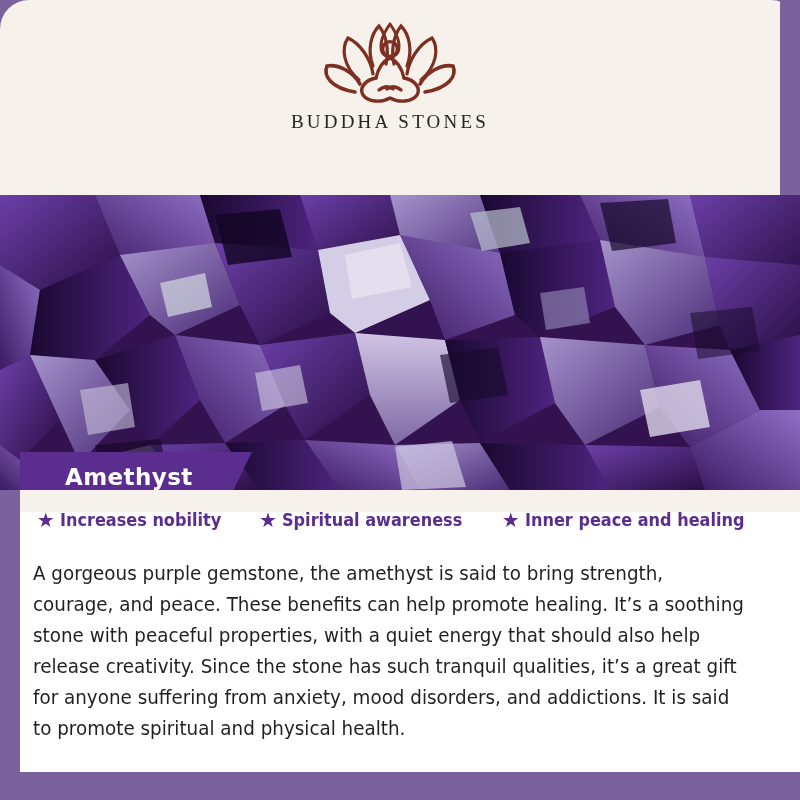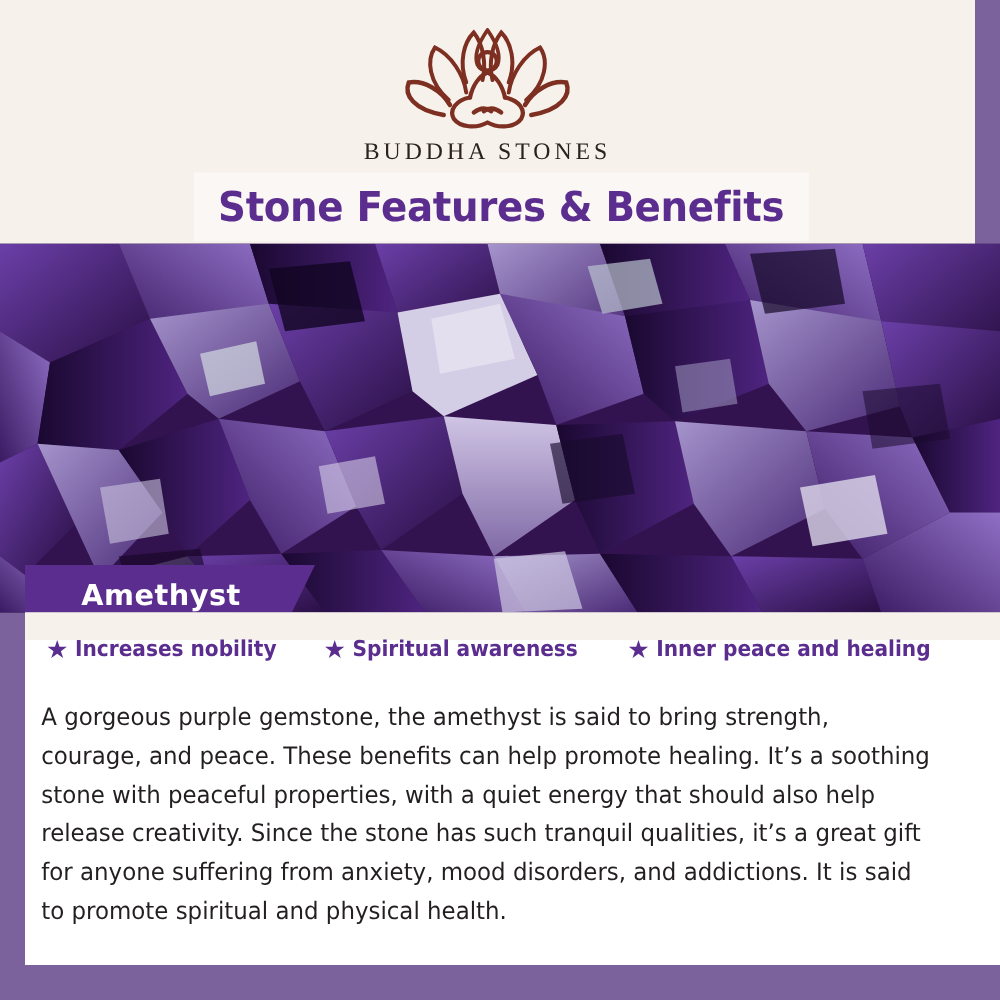--- a/index.html
+++ b/index.html
@@ -7,20 +7,21 @@
     width:800px;height:800px;
     background:#7c629c;
     font-family:"Liberation Sans", sans-serif;
     overflow:hidden;
   }
   #card{
     position:relative;
     width:800px;height:800px;
     background:#7c629c;
     overflow:hidden;
+    border-radius:29px;
   }
 
   
   #header{
     position:absolute;
     left:0;top:0;
     width:780px;height:195px;
     background:#f7f1ec;
   }
   
@@ -213,23 +214,20 @@
 
           <path d="M61 64 C50 66 44 74 48 81 C53 88 66 89 75 84 C84 89 97 88 102 81 C106 74 100 66 89 64"></path>
 
           <path d="M64 76 C69 72 74 72 78 75"></path>
           <path d="M86 76 C81 72 76 72 72 75"></path>
         </g>
       </svg>
       <div id="brand-name">BUDDHA STONES</div>
     </div>
 
-    <div id="title-band">
-      <div id="title-text">Stone Features &amp; Benefits</div>
-    </div>
   </div>
 
   <div id="photo">
     <svg viewBox="0 0 800 295" preserveAspectRatio="none" aria-hidden="true">
       <defs>
         <linearGradient id="g1" x1="0" y1="0" x2="1" y2="1">
           <stop offset="0" stop-color="#6b3fa8"></stop>
             <stop offset="1" stop-color="#2a0f45"></stop>
         </linearGradient>
         <linearGradient id="g2" x1="0" y1="1" x2="1" y2="0">

